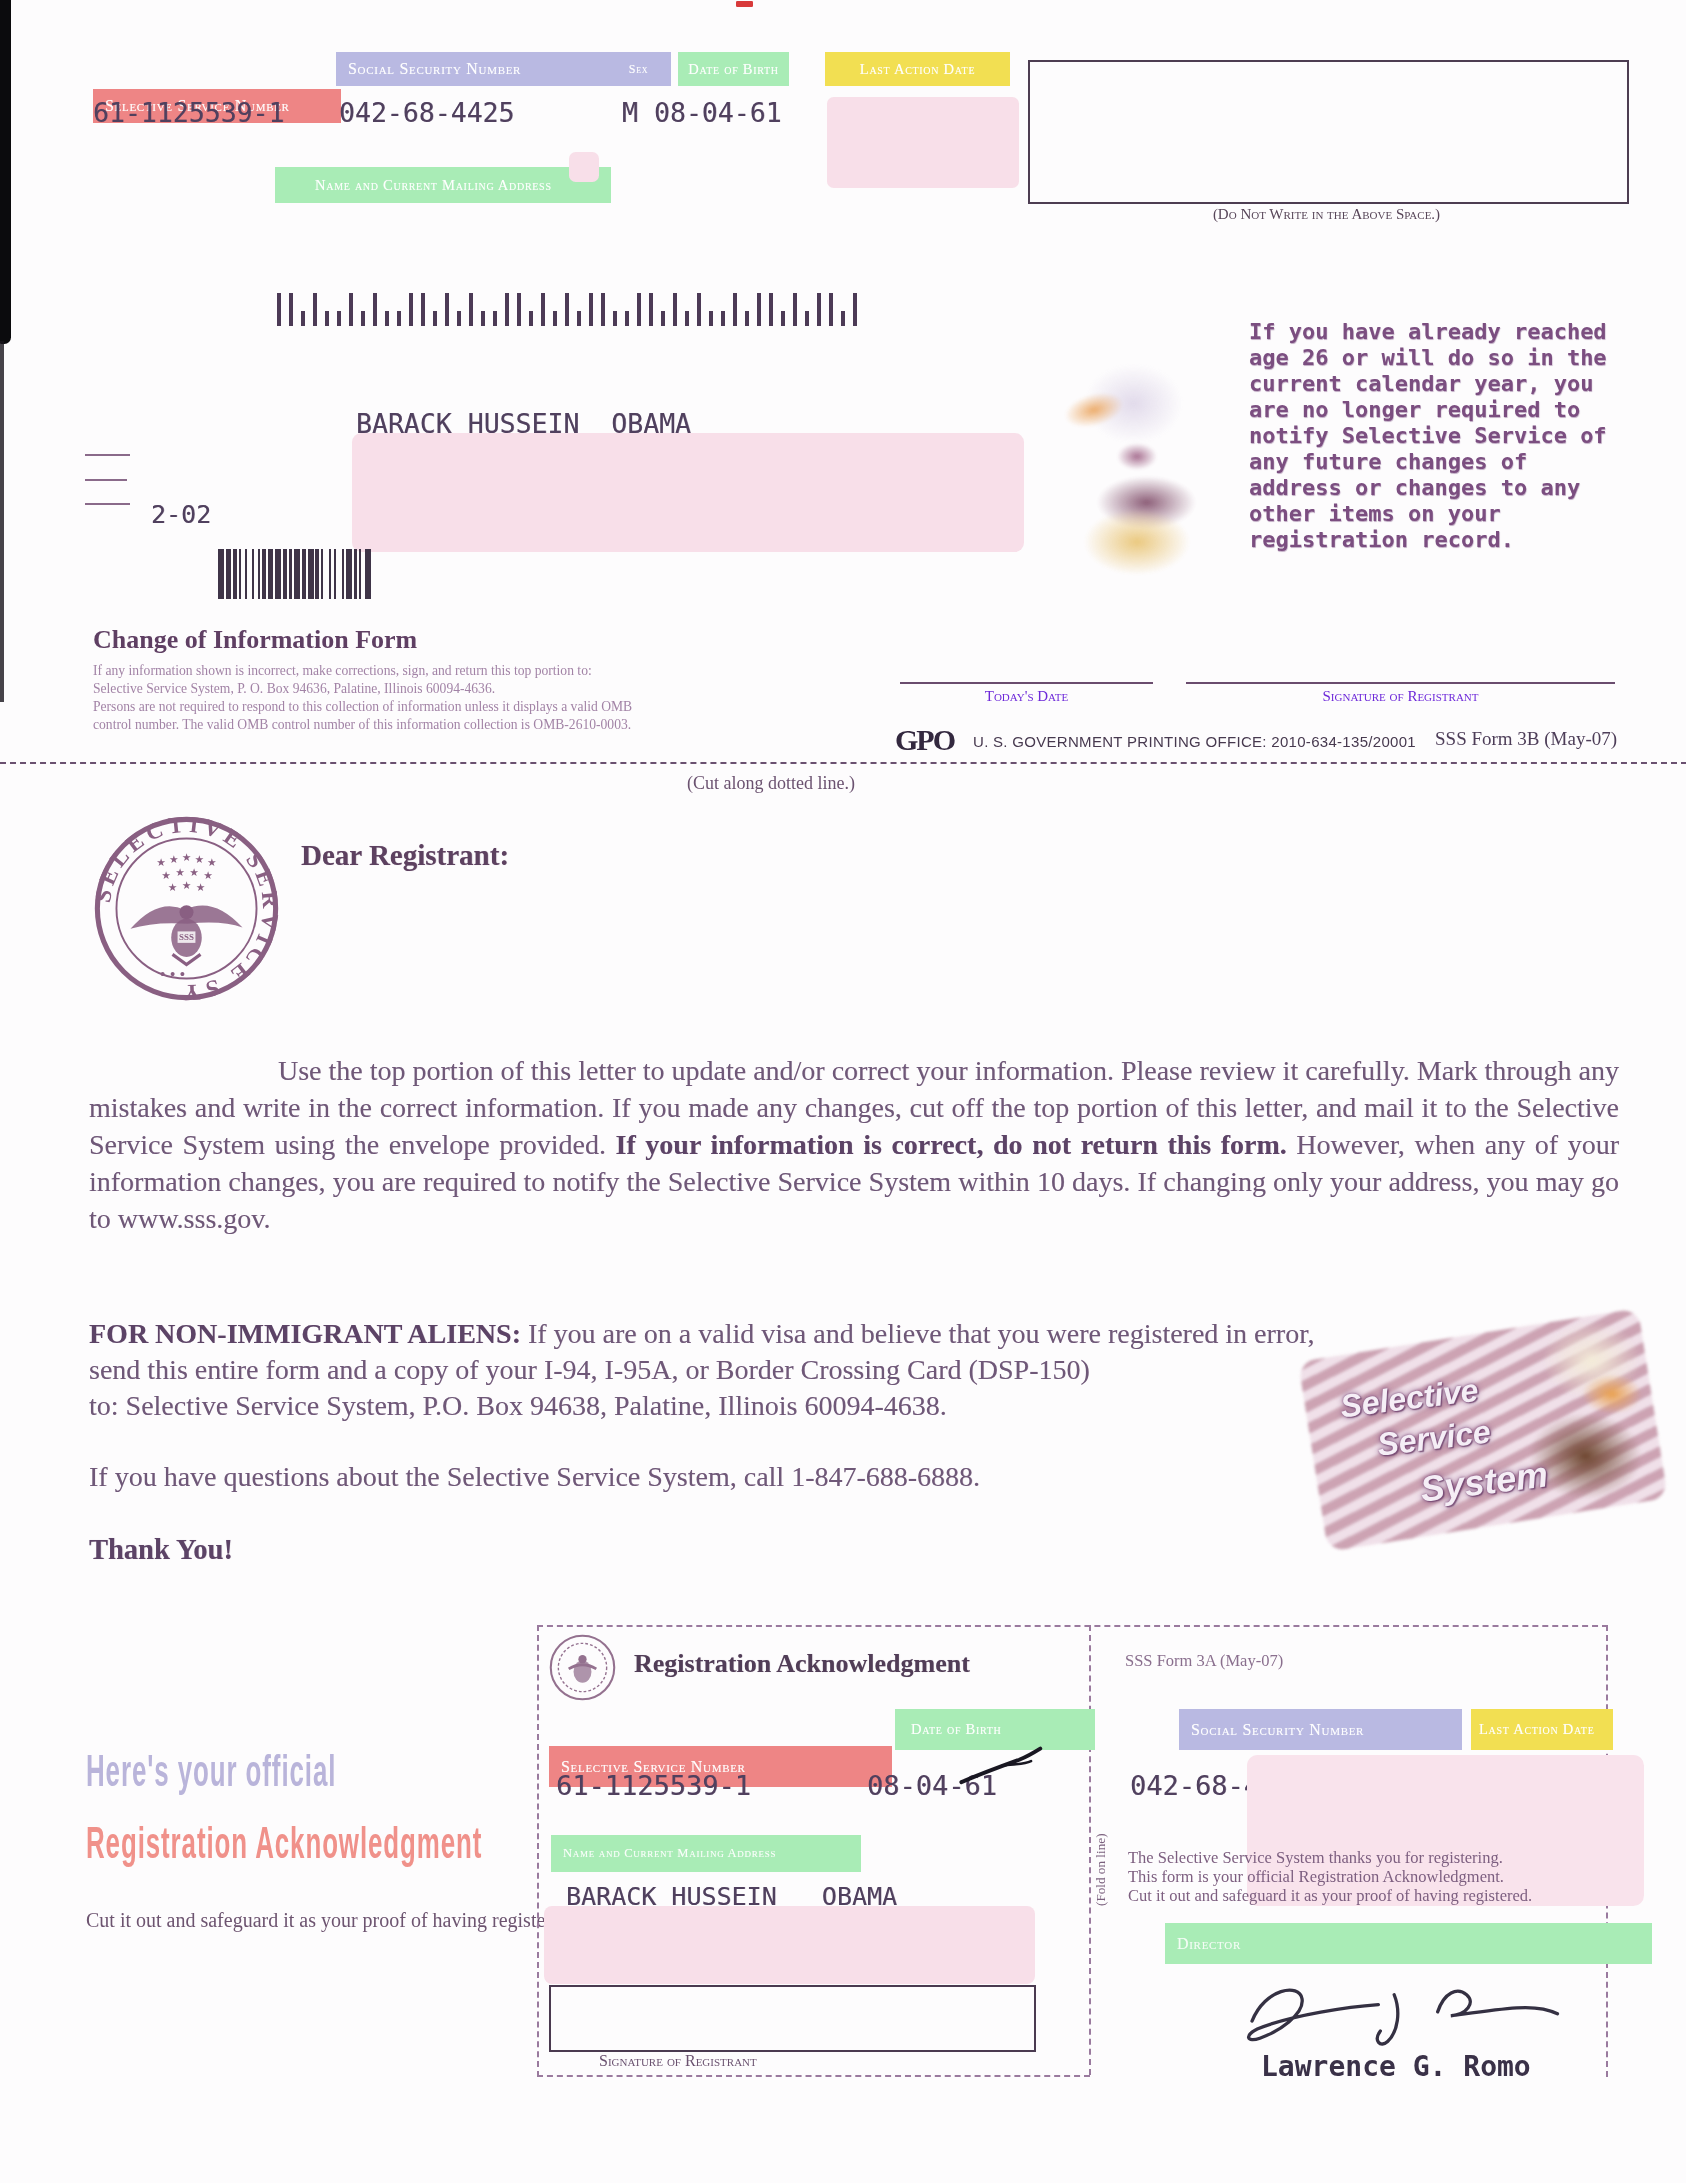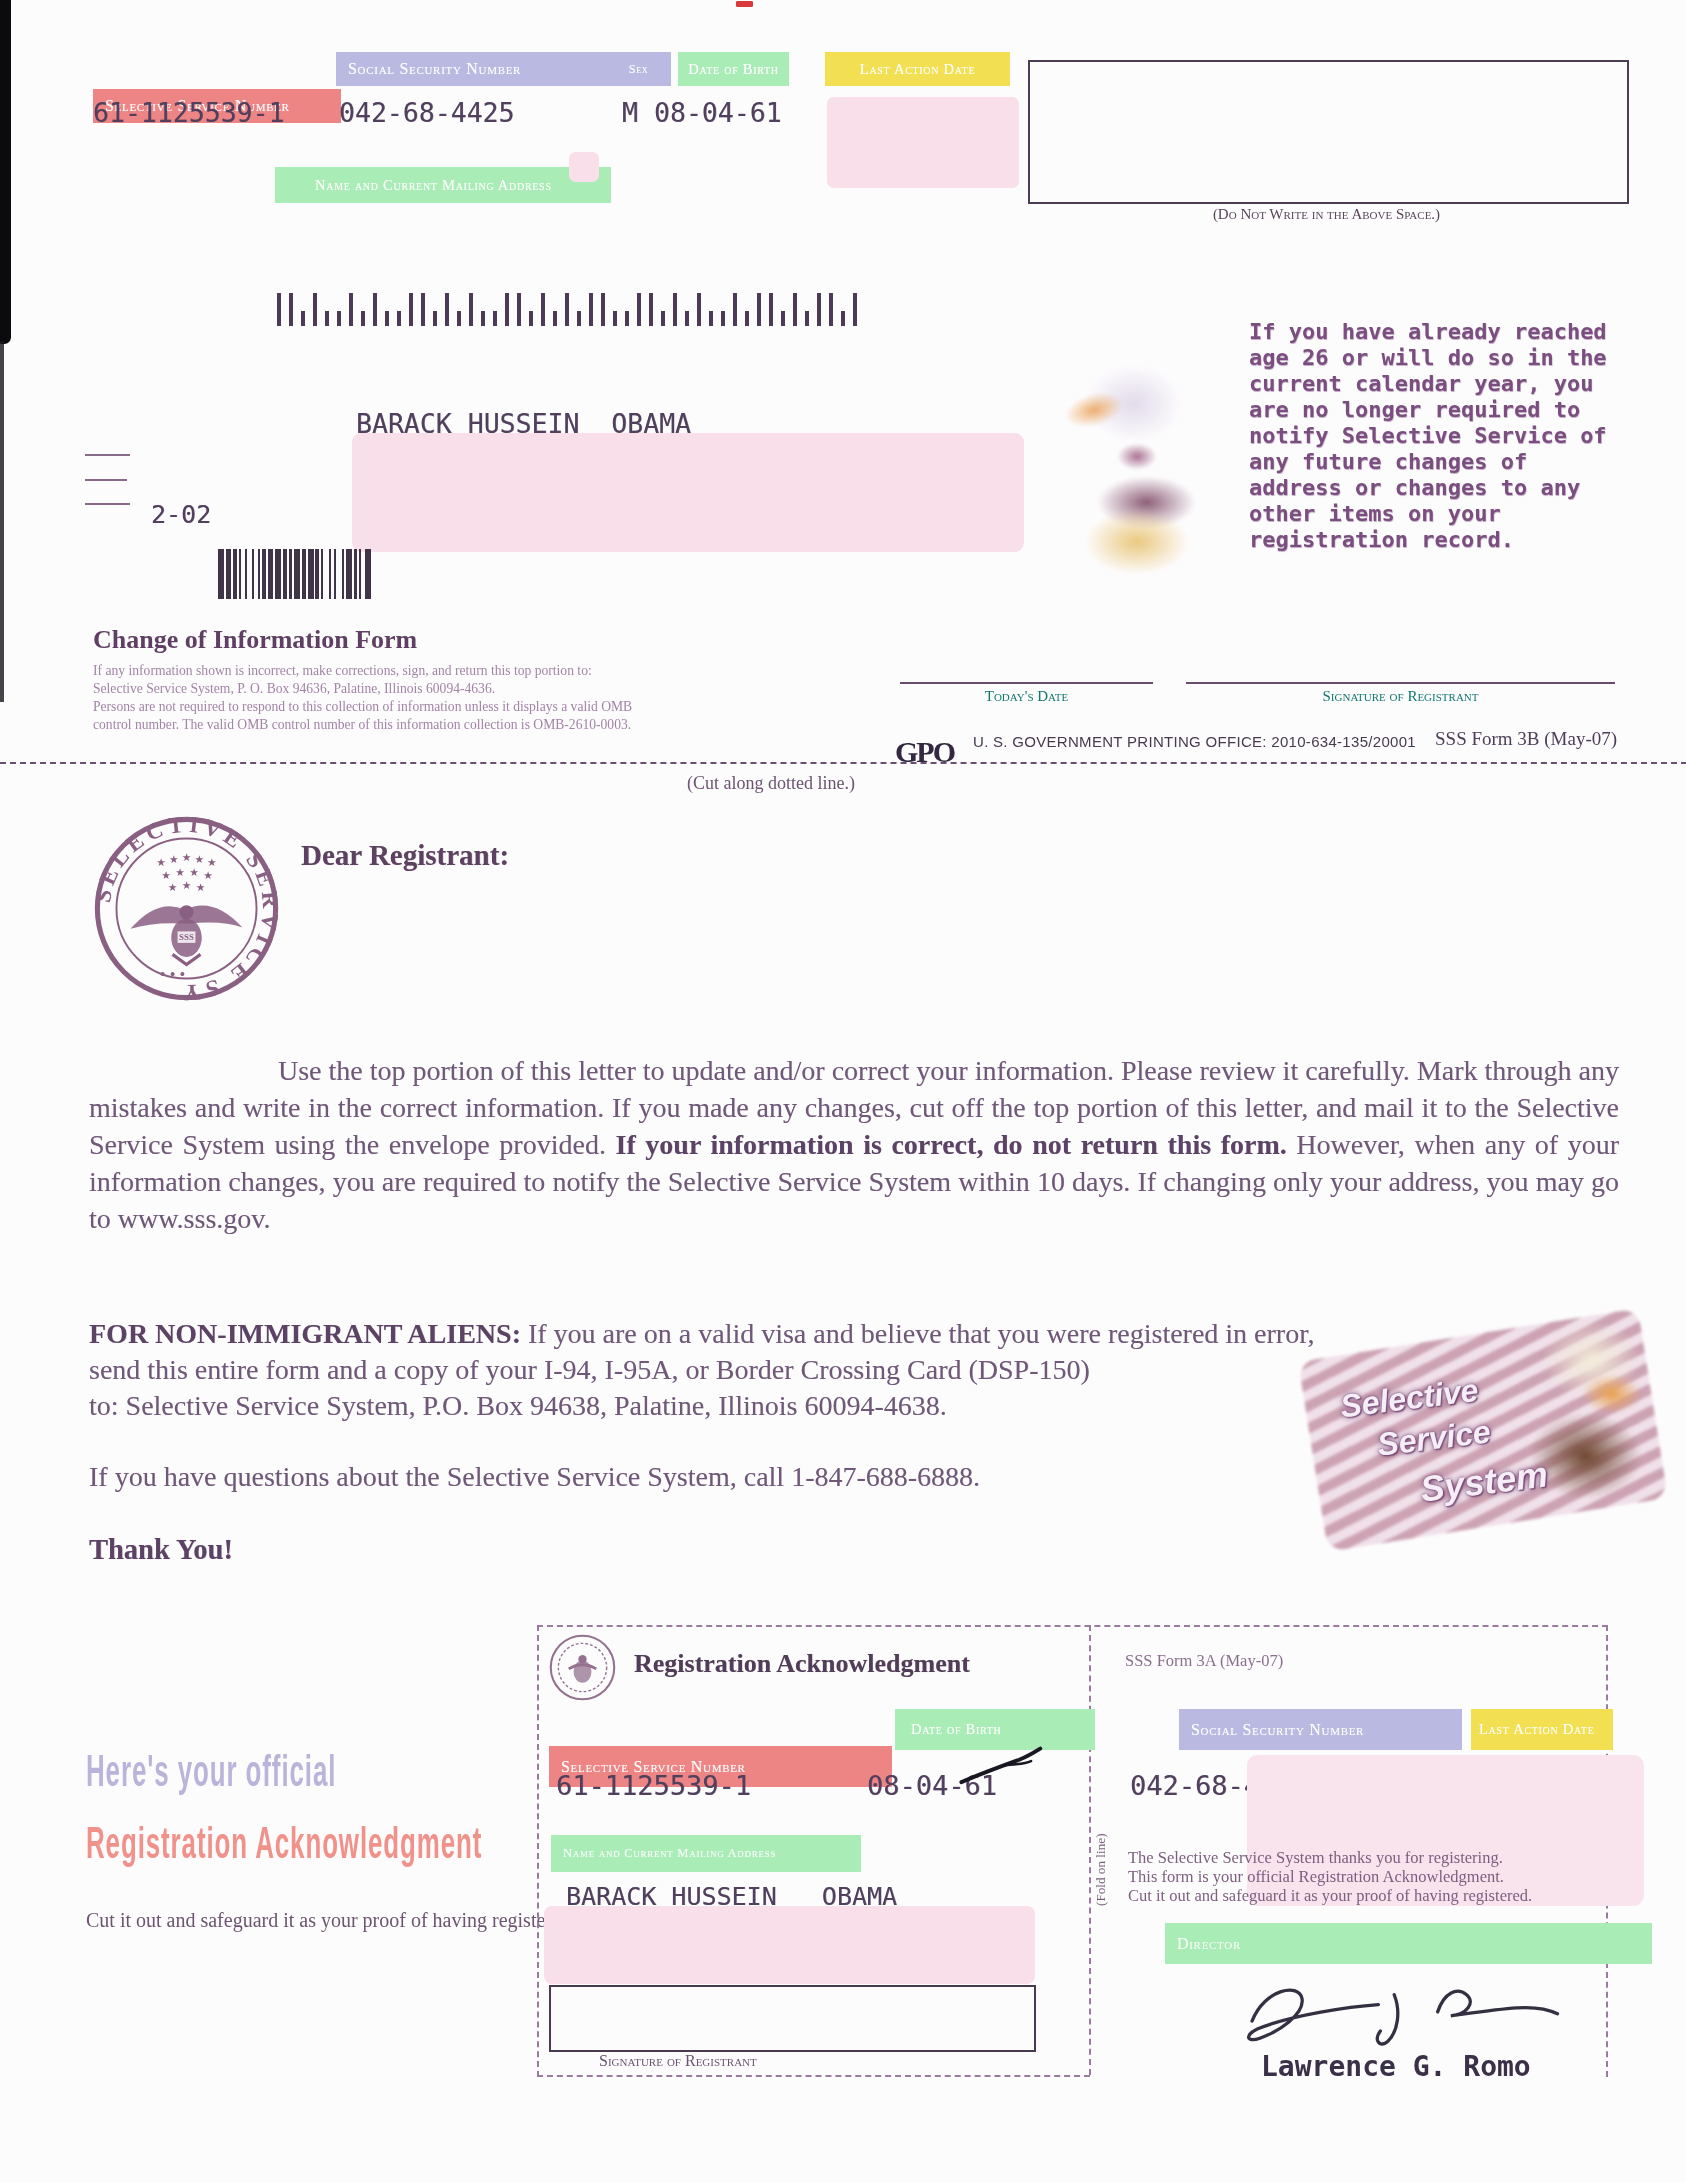--- a/index.html
+++ b/index.html
@@ -27,21 +27,21 @@
   
   .postnet{position:absolute;display:flex;align-items:flex-end;gap:8px;}
   .pb{width:4px;height:15px;background:#4c3a56;}
   .pb.tall{height:33px;}
   
   .code39{position:absolute;display:flex;align-items:stretch;overflow:hidden;}
   .c39b{background:#3f3448;height:100%;}
   .c39s{background:transparent;height:100%;}
   .dashline{position:absolute;border-top:2.6px dashed #6a5070;height:0;}
   .sigline{position:absolute;border-top:2px solid #6a4c6e;height:0;}
-  .sigunder{position:absolute;font-variant:small-caps;color:#0f766e;font-family:"Liberation Serif",serif;text-align:center;}
+  .sigunder{position:absolute;font-variant:small-caps;color:#6d28d9;font-family:"Liberation Serif",serif;text-align:center;}
   .card-border{position:absolute;border-left:2px dashed #9a7a9e;border-top:2px dashed #9a7a9e;border-right:2px dashed #9a7a9e;}
   .card-bottom{position:absolute;border-top:2px dashed #9a7a9e;height:0;}
   .foldline{position:absolute;border-left:2px dashed #9a7a9e;width:0;}
   .headline{position:absolute;font-family:"Liberation Sans",sans-serif;font-weight:700;
             transform:scale(0.70,1.18);transform-origin:left top;white-space:nowrap;letter-spacing:1.3px;}
   .blur1{filter:blur(1.7px);}
   .blob{position:absolute;border-radius:50%;}
   .flagword{position:absolute;font-family:"Liberation Sans",sans-serif;font-weight:700;font-style:italic;
             color:#f5eef6;text-shadow:0 0 6px #7a4a7a,0 0 2px #8a5a8a,1.3px 1.3px 1.3px rgba(90,50,90,.8);
             transform:rotate(-7deg);}
@@ -225,21 +225,21 @@
     <div>Selective Service System, P. O. Box 94636, Palatine, Illinois 60094-4636.</div>
     <div>Persons are not required to respond to this collection of information unless it displays a valid OMB</div>
     <div>control number.  The valid OMB control number of this information collection is OMB-2610-0003.</div>
   </div>
 
   <div class="sigline" style="left:900px;top:682px;width:253px;"></div>
   <div class="sigunder" style="left:900px;top:688px;width:253px;font-size:15px;">Today's Date</div>
   <div class="sigline" style="left:1186px;top:682px;width:429px;"></div>
   <div class="sigunder" style="left:1186px;top:688px;width:429px;font-size:15px;">Signature of Registrant</div>
 
-  <div class="abs" style="left:895px;top:723px;font-size:30px;font-weight:700;letter-spacing:-2px;color:#33283f;margin-top:12px;">GPO</div>
+  <div class="abs" style="left:895px;top:723px;font-size:30px;font-weight:700;letter-spacing:-2px;color:#33283f;">GPO</div>
   <div class="abs" style="left:973px;top:733px;font-family:'Liberation Sans',sans-serif;font-size:15px;color:#47394f;letter-spacing:0.3px;">U. S. GOVERNMENT PRINTING OFFICE: 2010-634-135/20001</div>
   <div class="abs" style="left:1435px;top:728px;font-size:19px;color:#4d3d58;">SSS Form 3B (May-07)</div>
 
   <div class="dashline" style="left:0;top:762px;width:1687px;"></div>
   <div class="abs" style="left:619px;top:773px;width:304px;text-align:center;font-size:18px;color:#6b5270;">(Cut along dotted line.)</div>
 
   <svg class="abs" style="left:91px;top:813px;width:191px;height:191px;opacity:.88;" viewBox="0 0 300 300">
     <circle cx="150" cy="150" r="140" fill="none" stroke="#7a4a72" stroke-width="8"></circle>
     <circle cx="150" cy="150" r="110" fill="none" stroke="#7a4a72" stroke-width="3"></circle>
     <defs>

